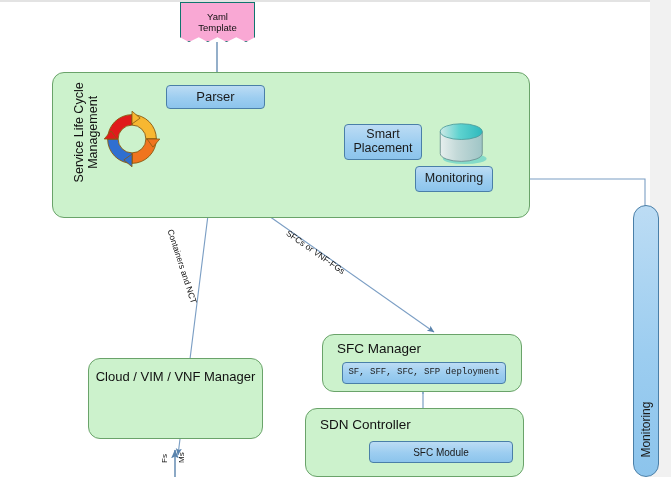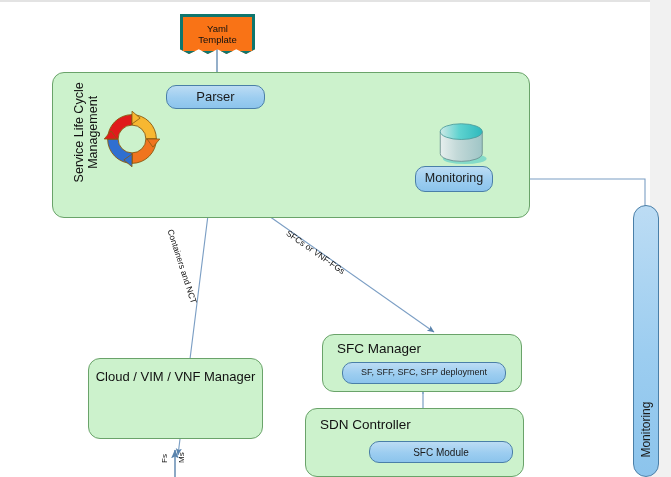--- a/index.html
+++ b/index.html
@@ -12,43 +12,42 @@
   }
   #stage{position:absolute;left:0;top:0;width:671px;height:477px;}
   #svg-layer{position:absolute;left:0;top:0;width:671px;height:477px;}
 
   .node{position:absolute;box-sizing:border-box;}
 
   
   .pill{
     background:linear-gradient(to bottom,#bcdcf4 0%,#9ccdf0 55%,#8cc4ec 100%);
     border:1px solid #4a7fa8;
-    border-radius:10px;
+    border-radius:4px;
     color:#1a1a1a;
     display:flex;align-items:center;justify-content:center;
     text-align:center;
     line-height:1.1;
   }
   
   .green-box{
     background:#ccf2cc;
     border:1px solid #6aa36a;
     border-radius:12px;
   }
   .topbar{position:absolute;left:0;top:0;width:671px;height:2px;background:#e3e3e3;}
   .rightstrip{position:absolute;right:0;top:0;width:21px;height:477px;background:#f1f1f1;}
 
   
   #yaml-template{
     left:180px;top:2px;width:75px;height:40px;
-    background:#f97316;border:3px solid #0f766e;
+    background:#f9a8d4;border:1px solid #0f766e;
     display:flex;align-items:center;justify-content:center;
     font-size:9.5px;color:#111;text-align:center;line-height:1.2;
     clip-path:polygon(0 0,100% 0,100% 88%,88% 100%,75% 88%,62% 100%,50% 88%,37% 100%,25% 88%,12% 100%,0 88%);
-    margin-top:12px;
   }
 
   #slcm-box{left:52px;top:72px;width:478px;height:146px;}
   #slcm-label{
     position:absolute;left:-27px;top:45px;width:120px;
     transform:rotate(-90deg);
     font-size:12.5px;color:#111;text-align:center;line-height:1.15;
   }
 
   #lifecycle-icon{position:absolute;left:50px;top:37px;width:58px;height:58px;}
@@ -179,20 +178,23 @@
         <polygon points="2,50 14,36 24,50" fill="#e01b1b"></polygon>
       </g>
     </svg>
   </div>
 
   <div id="parser" class="node pill">
     <span>Parser</span>
   </div>
 
 
+  <div id="smart-placement" class="node pill">
+    <span>Smart Placement</span>
+  </div>
 
   <div id="monitoring-node" class="node pill">
     <span>Monitoring</span>
   </div>
 
 
   <svg id="db-cylinder" viewBox="0 0 60 48" xmlns="http://www.w3.org/2000/svg">
     <ellipse cx="32" cy="42" rx="25" ry="6" fill="#49c8c6" opacity="0.55"></ellipse>
     <path d="M4,11 L4,36 A24,9 0 0,0 52,36 L52,11 Z" fill="url(#dbBody)" stroke="#6d8f90" stroke-width="1"></path>
     <ellipse cx="28" cy="11" rx="24" ry="9" fill="url(#dbTop)" stroke="#4f9d9c" stroke-width="1"></ellipse>
@@ -202,21 +204,21 @@
     <span id="monitoring-bar-label">Monitoring</span>
   </div>
 
   <div id="cloud-box" class="node green-box">
     <div id="cloud-title">Cloud / VIM / VNF Manager</div>
   </div>
 
   <div id="sfc-manager-box" class="node green-box">
     <div id="sfc-manager-title">SFC Manager</div>
   </div>
-  <div id="sfc-deploy" class="node pill" style="position:absolute;left:342px;top:362px;">
+  <div id="sfc-deploy" class="node pill" style="position:absolute;left:342px;top:362px;font-family:Liberation Mono, monospace;">
     <span>SF, SFF, SFC, SFP deployment</span>
   </div>
 
   <div id="sdn-box" class="node green-box">
     <div id="sdn-title">SDN Controller</div>
   </div>
   <div id="sfc-module" class="node pill" style="position:absolute;left:369px;top:441px;">
     <span>SFC Module</span>
   </div>
 

